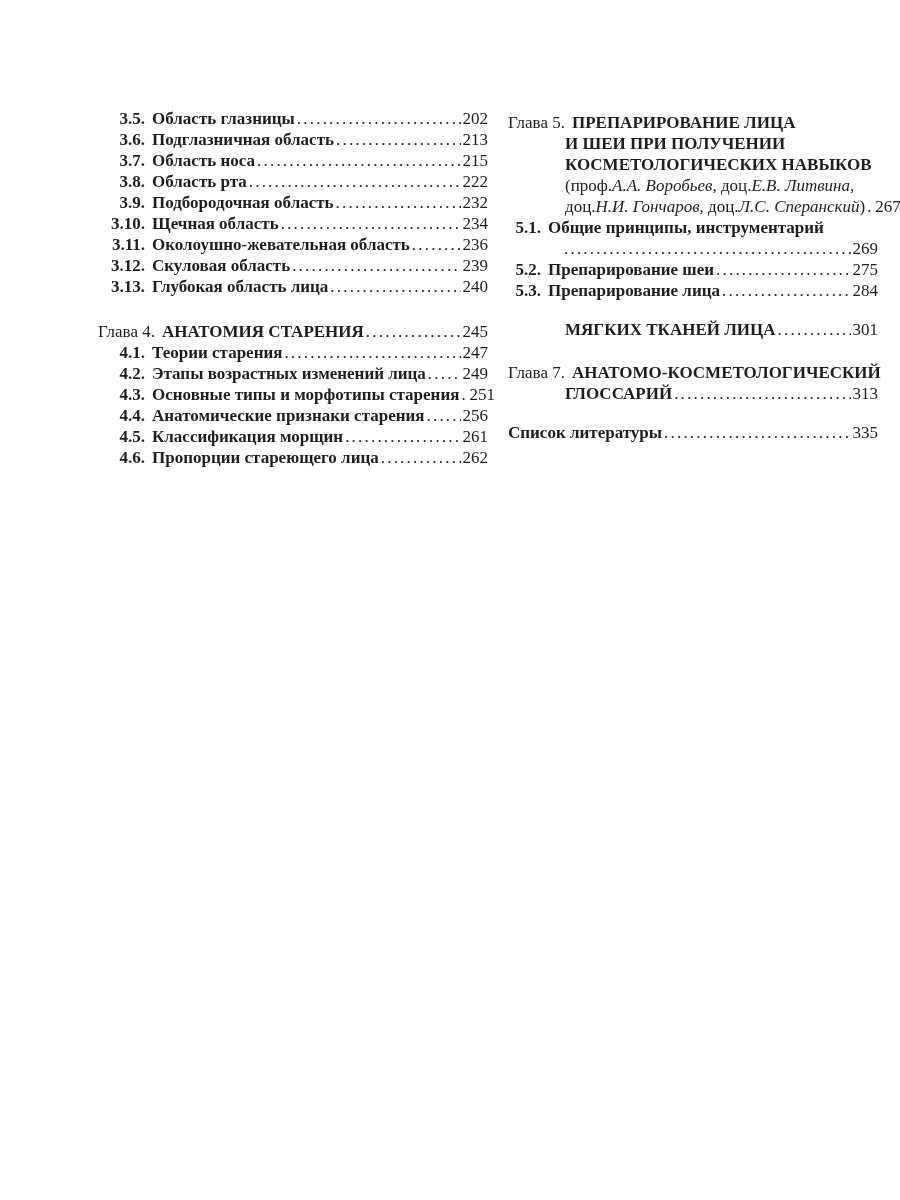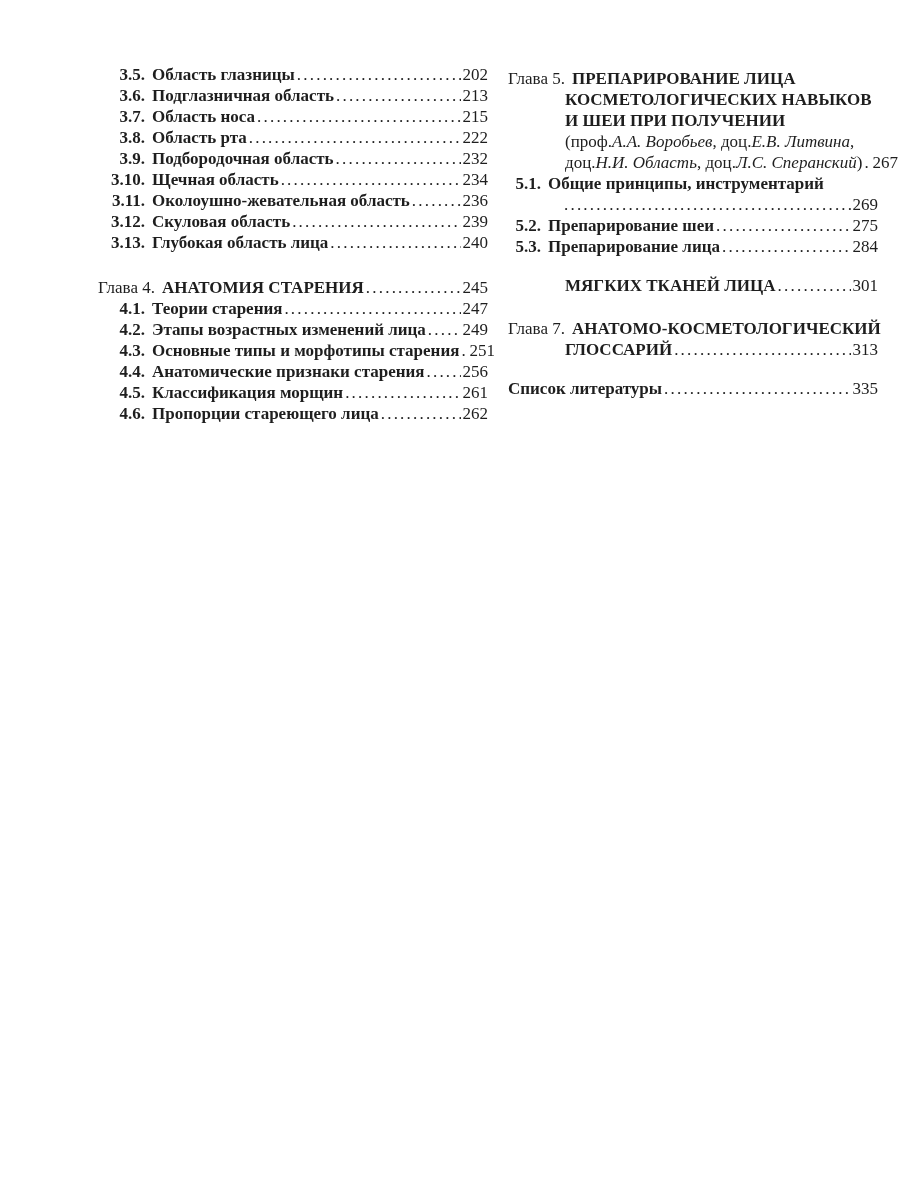--- a/index.html
+++ b/index.html
@@ -8,20 +8,21 @@
     background: #ffffff;
     font-family: "Liberation Serif", serif;
     color: #1e1e1e;
   }
   .page {
     position: relative;
     width: 900px;
     height: 1094px;
     background: #ffffff;
     overflow: hidden;
+    margin-top: 44px;
   }
   .columns {
     position: absolute;
     top: 64px;
     left: 98px;
     display: flex;
   }
   .col-left  { width: 390px; margin-right: 20px; }
   .col-right { width: 370px; padding-top: 4px; }
 
@@ -193,35 +194,35 @@
     </div>
 
     <div class="col-right">
 
       <div>
         <div class="row">
           <span class="ch-label">Глава 5.</span>
           <span class="ch-title">ПРЕПАРИРОВАНИЕ ЛИЦА</span>
         </div>
         <div class="row indent">
+          <span class="ch-title">И ШЕИ ПРИ ПОЛУЧЕНИИ</span>
+        </div>
+        <div class="row indent">
           <span class="ch-title">КОСМЕТОЛОГИЧЕСКИХ НАВЫКОВ</span>
-        </div>
-        <div class="row indent">
-          <span class="ch-title">И ШЕИ ПРИ ПОЛУЧЕНИИ</span>
         </div>
         <div class="row indent authors">
           <span>(проф. </span>
             <span class="it">А.А. Воробьев</span>
             <span>, доц. </span>
             <span class="it">Е.В. Литвина</span>
             <span>,</span>
         </div>
         <div class="row indent authors">
           <span>доц. </span>
-            <span class="it">Н.И. Область</span>
+            <span class="it">Н.И. Гончаров</span>
             <span>, доц. </span>
             <span class="it">Л.С. Сперанский</span>
             <span>)</span>
           <span class="leader">........................................................................................................................</span>
           <span class="pg">267</span>
         </div>
 
         <div class="row">
           <span class="num">5.1.</span>
           <span class="title">Общие принципы, инструментарий</span>

